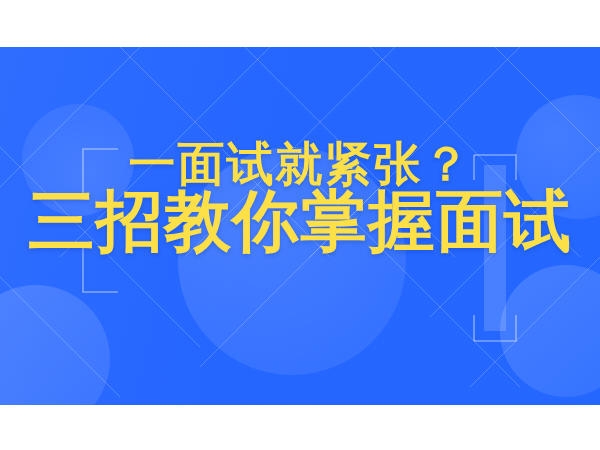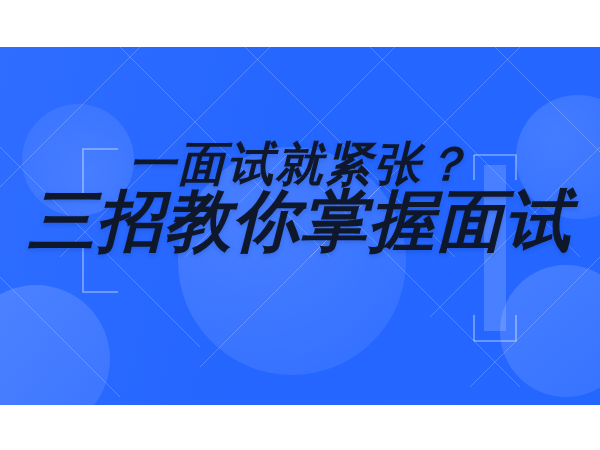--- a/index.html
+++ b/index.html
@@ -108,27 +108,26 @@
     fill: rgba(255,255,255,0.17);
   }
 
   
   .headline {
     position: absolute;
     left: 0;
     top: 88px;
     width: 600px;
     text-align: center;
-    color: #0f172a;
+    color: #fde047;
     font-family: "DejaVu Serif", "Liberation Serif", serif;
     font-weight: 700;
     font-size: 47px;
     line-height: 57px;
     letter-spacing: 2px;
-    font-style: italic;
     text-shadow: 0 2px 4px rgba(0, 40, 140, 0.22);
     white-space: nowrap;
   }
   .headline .ln {
     display: block;
   }
   .headline .ln-2 {
     font-size: 67px;
     letter-spacing: 1px;
   }

